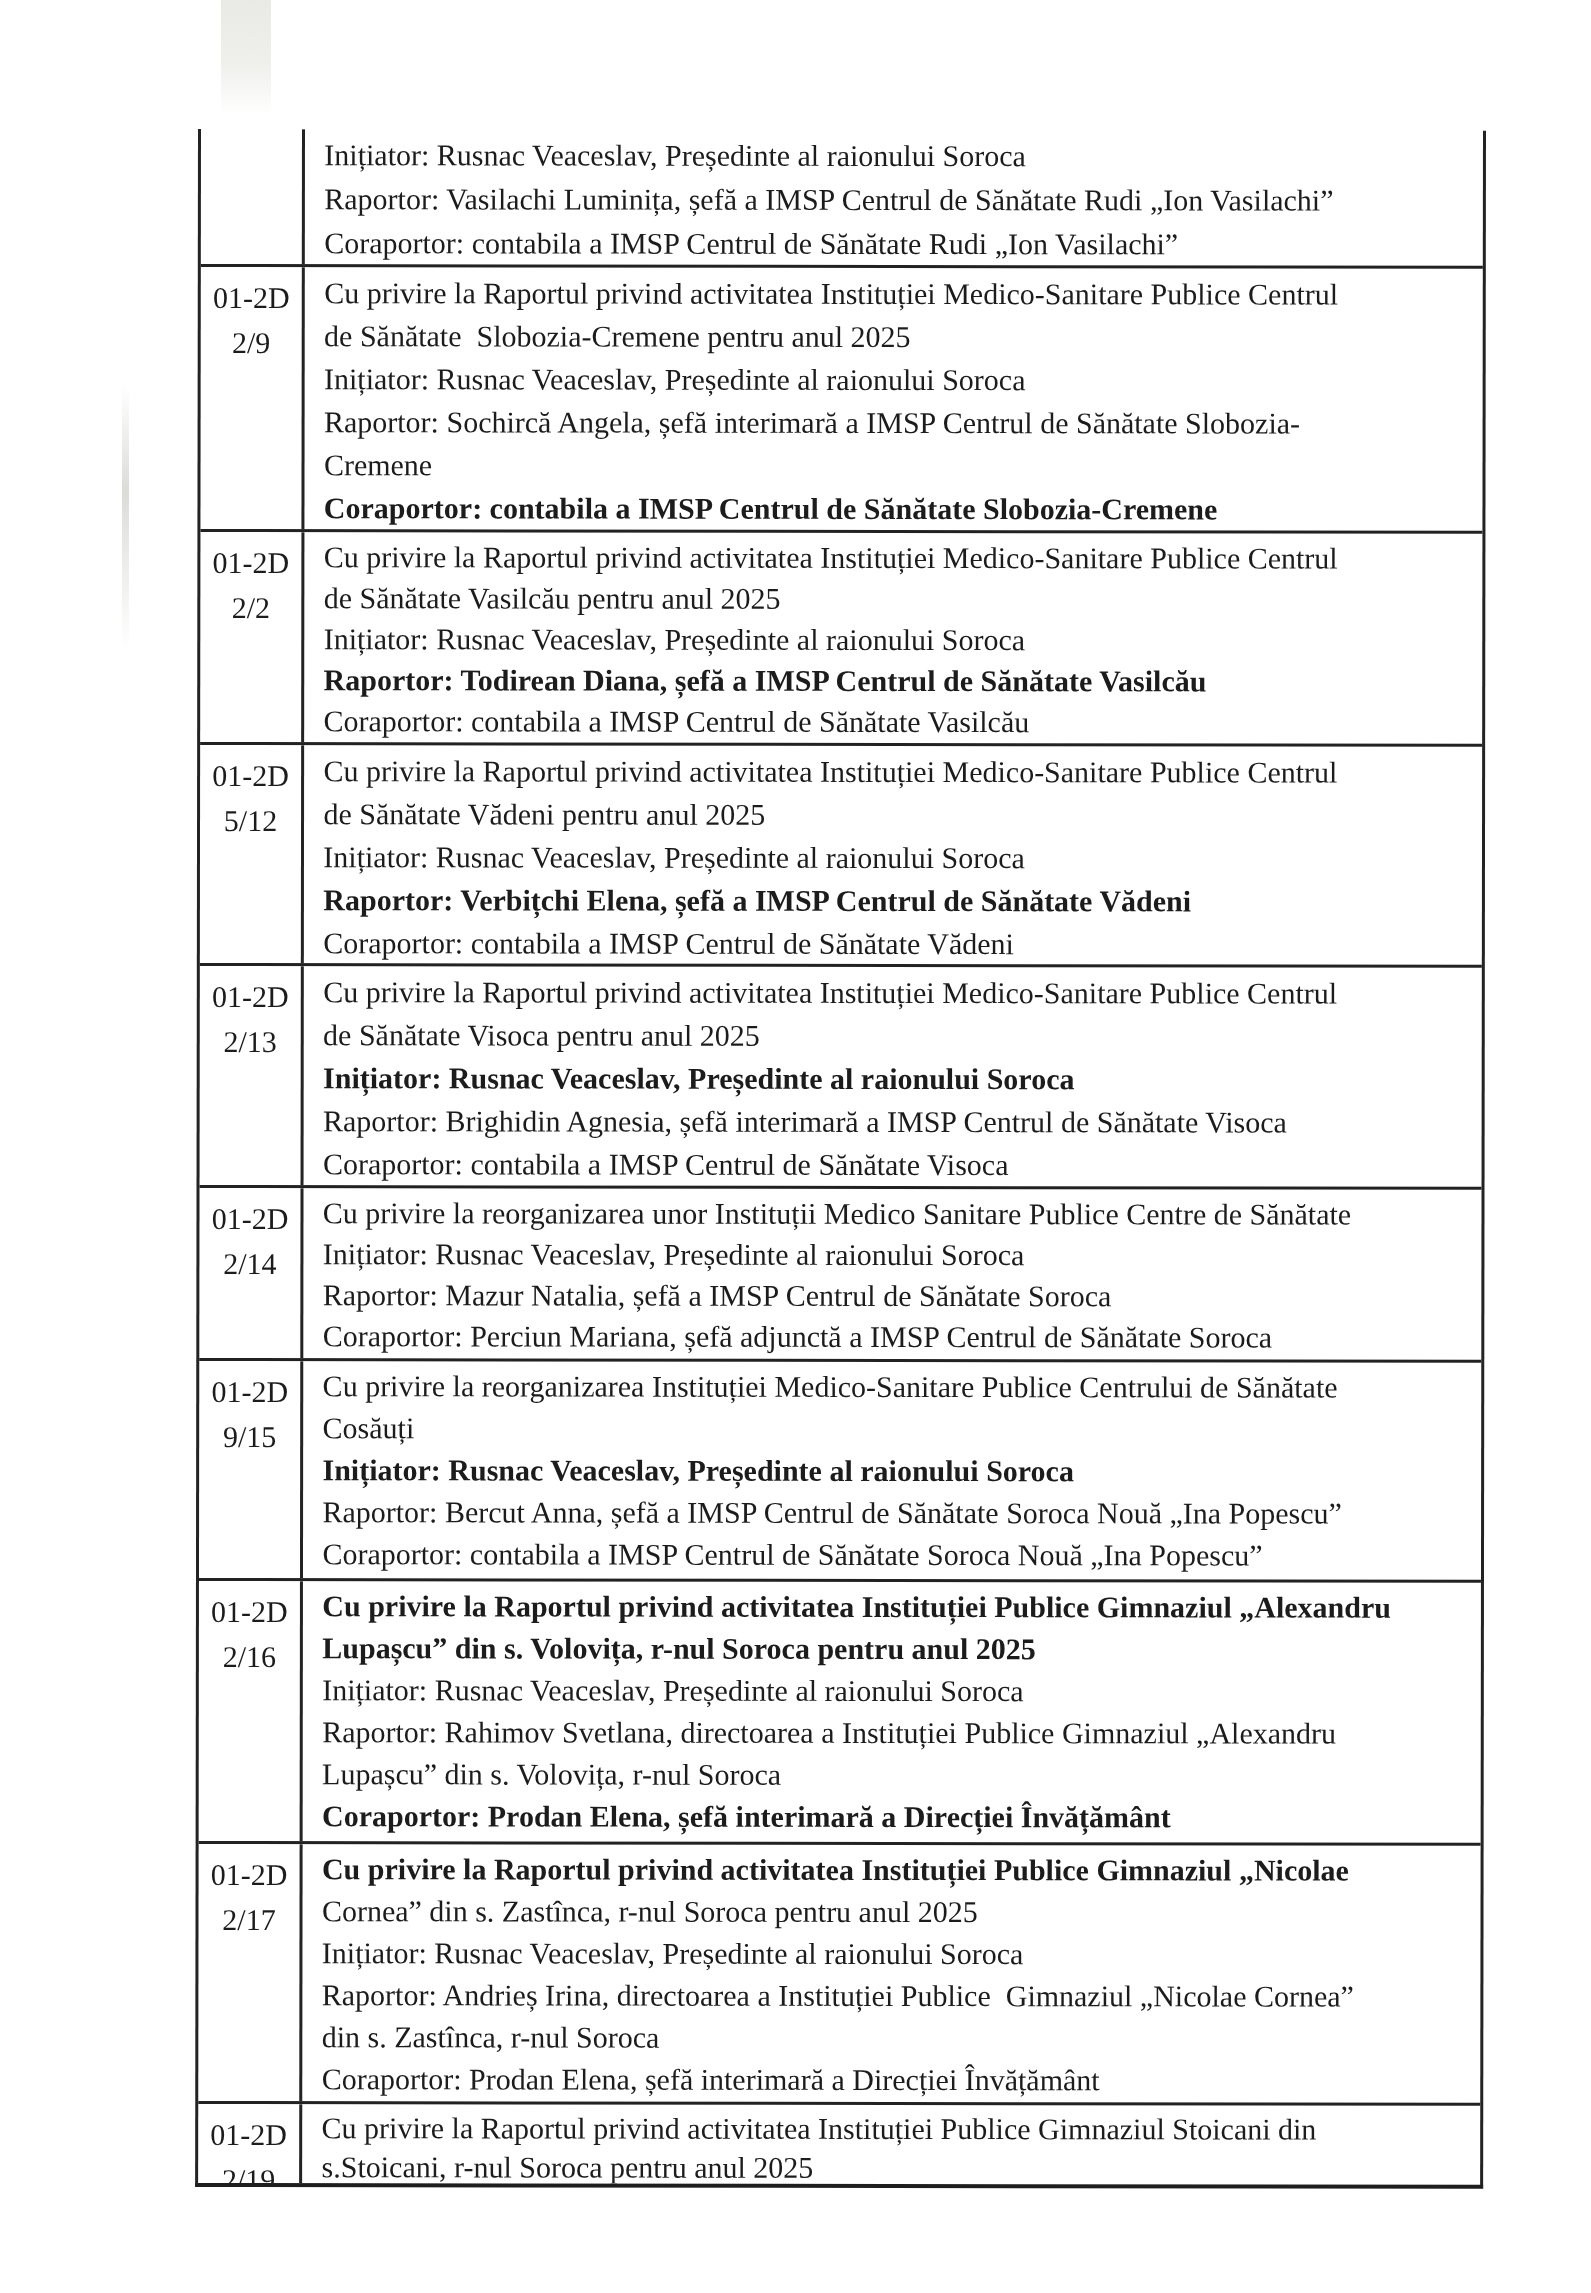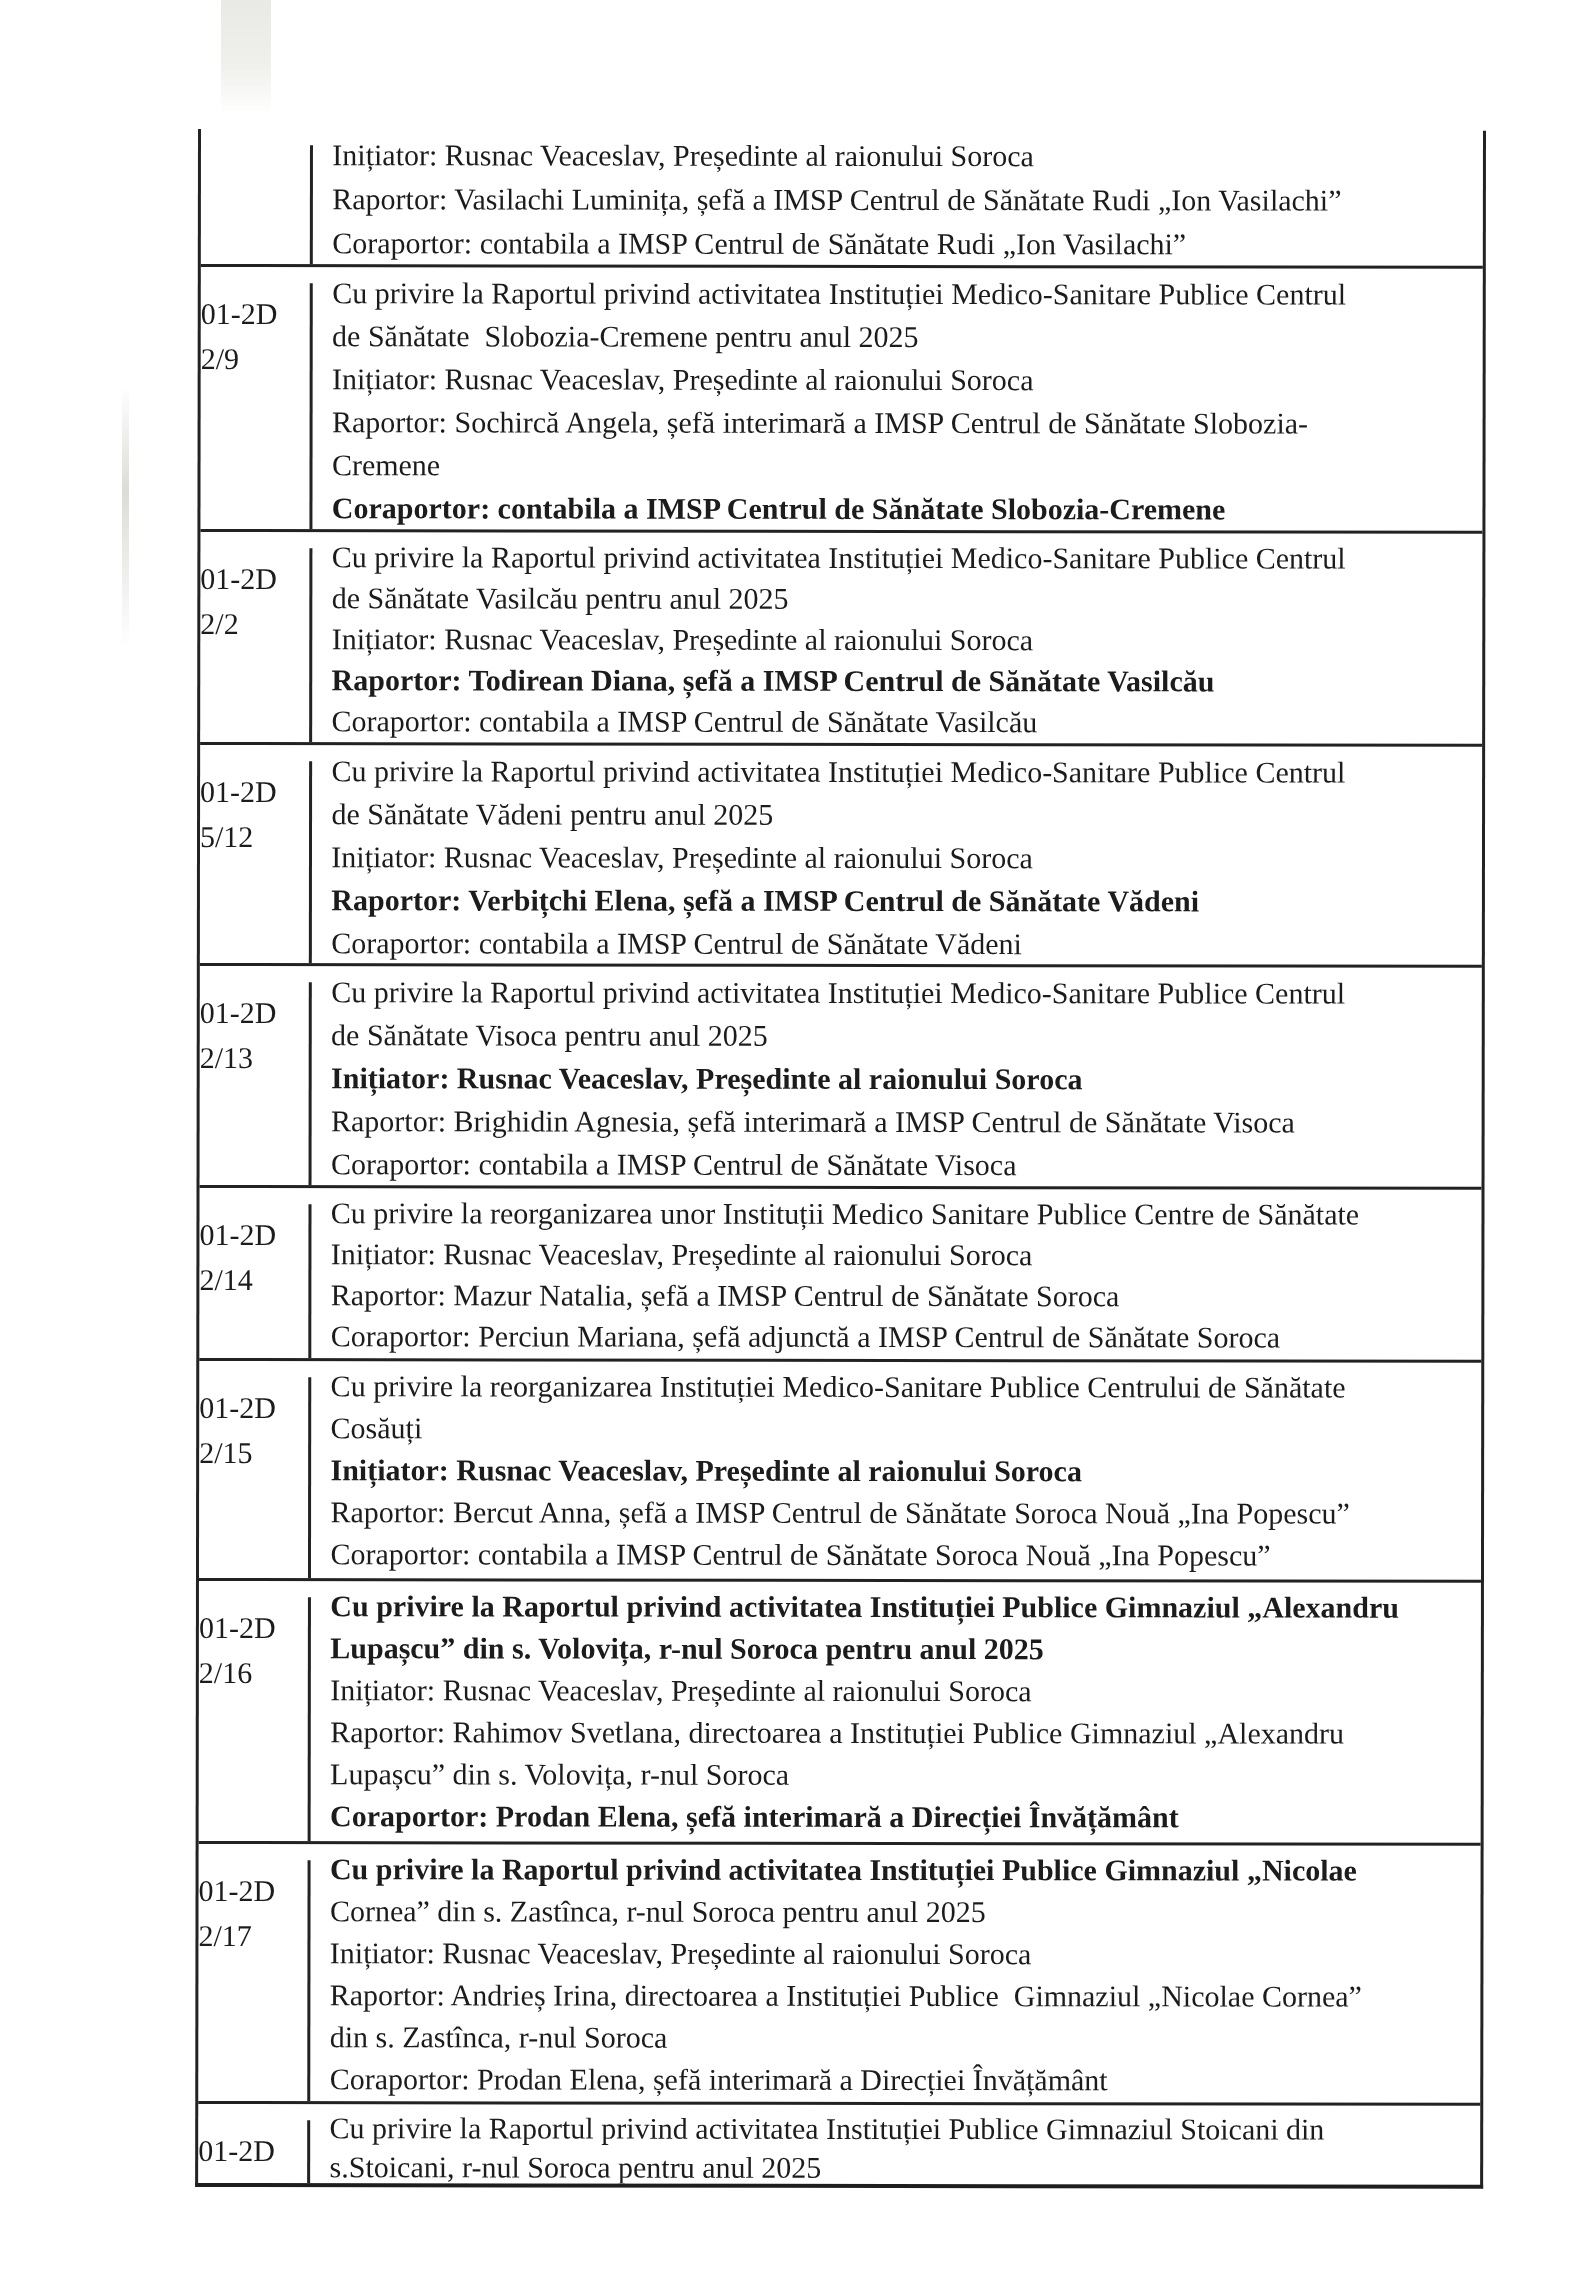--- a/index.html
+++ b/index.html
@@ -50,27 +50,27 @@
   .row {
     display: flex;
     box-sizing: border-box;
     overflow: hidden;
   }
   .row + .row {
     border-top: 3.9px solid #222222;
   }
   .cell-id {
     flex: none;
-    width: 112px;
+    width: 104px;
     box-sizing: border-box;
     border-right: 3.9px solid #232323;
+    text-align: center;
     padding-top: 7.8px;
     font-size: 30px;
     line-height: 45px;
-    margin-top: 16px;
   }
   .cell-body {
     flex: 1;
     box-sizing: border-box;
     padding: 3.9px 7.8px 0 19.4px;
     font-size: 30px;
     overflow: hidden;
   }
   .line {
     white-space: nowrap;
@@ -164,21 +164,21 @@
           <div class="line" style="line-height: 41px;">Cu privire la reorganizarea unor Instituții Medico Sanitare Publice Centre de Sănătate</div>
           <div class="line" style="line-height: 41px;">Inițiator: Rusnac Veaceslav, Președinte al raionului Soroca</div>
           <div class="line" style="line-height: 41px;">Raportor: Mazur Natalia, șefă a IMSP Centrul de Sănătate Soroca</div>
           <div class="line" style="line-height: 41px;">Coraportor: Perciun Mariana, șefă adjunctă a IMSP Centrul de Sănătate Soroca</div>
         </div>
   </div>
 
   <div class="row" style="height: 220px;">
     <div class="cell-id">
       <div class="idline">01-2D</div>
-      <div class="idline">2/15</div>
+      <div class="idline">9/15</div>
     </div>
     <div class="cell-body">
           <div class="line j" style="line-height: 42px; word-spacing: 0px;">Cu privire la reorganizarea Instituției Medico-Sanitare Publice Centrului de Sănătate</div>
           <div class="line" style="line-height: 42px;">Cosăuți</div>
           <div class="line b" style="line-height: 42px;">Inițiator: Rusnac Veaceslav, Președinte al raionului Soroca</div>
           <div class="line" style="line-height: 42px;">Raportor: Bercut Anna, șefă a IMSP Centrul de Sănătate Soroca Nouă „Ina Popescu”</div>
           <div class="line" style="line-height: 42px;">Coraportor: contabila a IMSP Centrul de Sănătate Soroca Nouă „Ina Popescu”</div>
         </div>
   </div>
 

